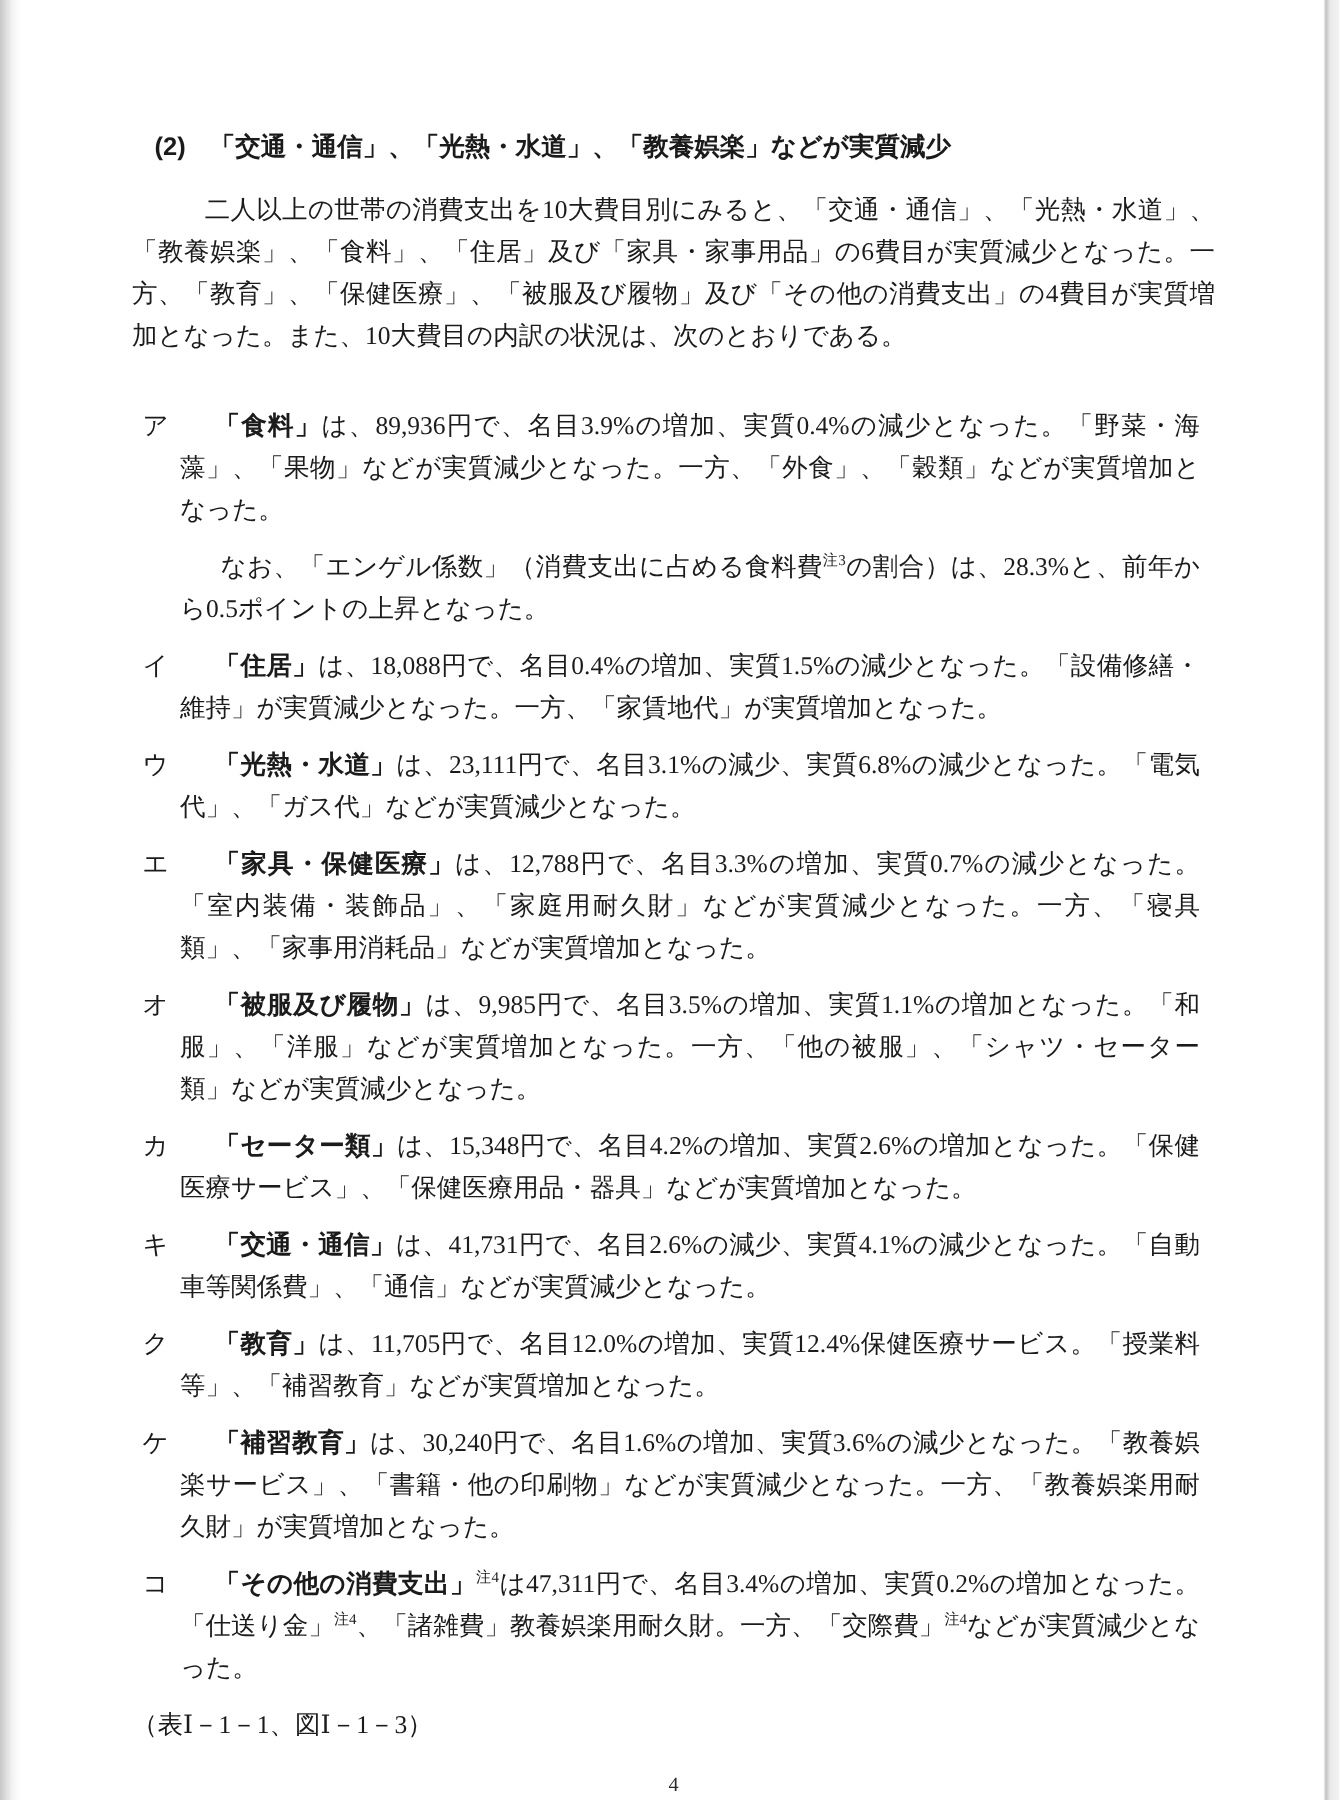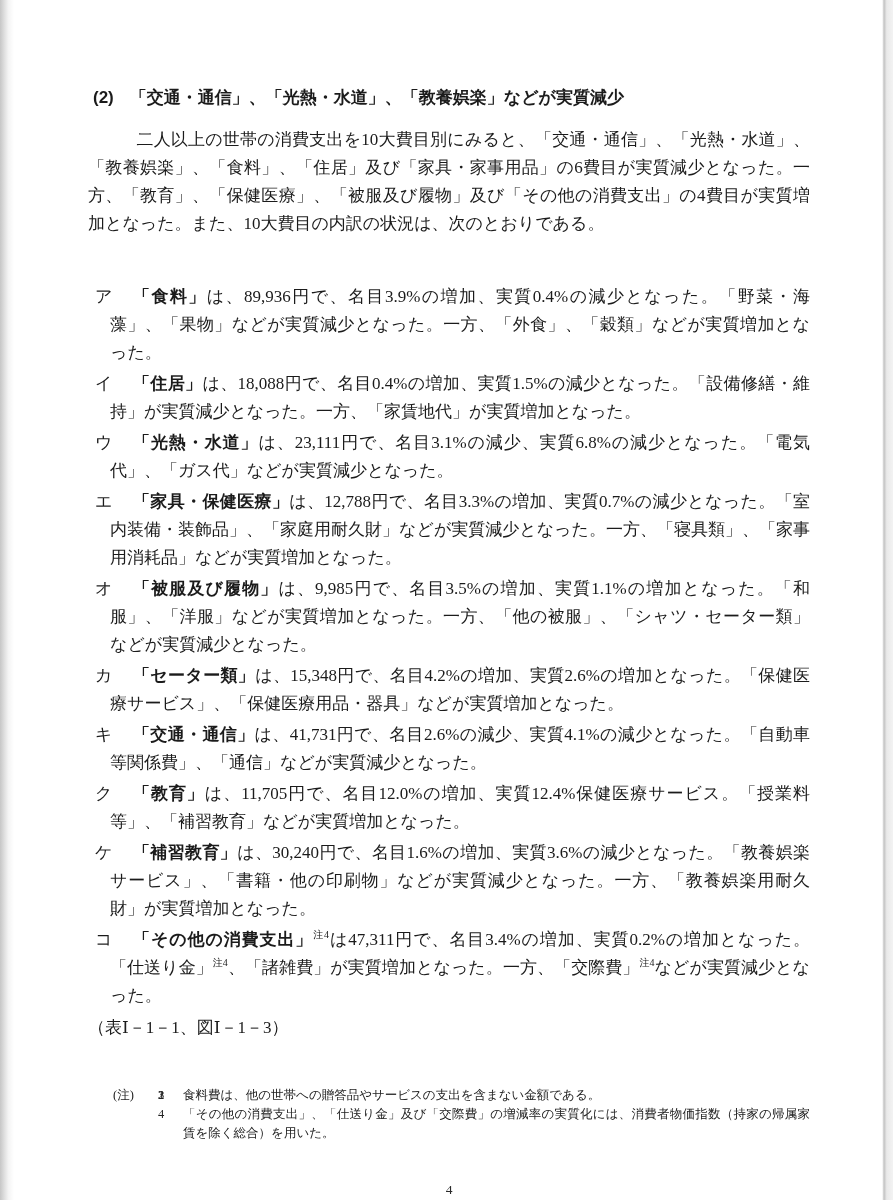--- a/index.html
+++ b/index.html
@@ -24,31 +24,31 @@
     position: absolute; right: 0; top: 0; width: 15px; height: 100%;
     background: linear-gradient(to right, #ffffff 0%, #ffffff 28%, #c2c2c2 40%, #e9e9e9 58%, #f3f3f3 100%);
   }
   .content {
     position: absolute; left: 88px; top: 84px;
     width: 722px; height: 1116px;
     font-size: 17px; line-height: 28px;
     text-align: justify;
   }
   .heading {
-    margin: 0 0 14px 5px;
+    margin: 0 0 14px 15px;
     font-family: "Liberation Sans", "DejaVu Sans", sans-serif;
     font-weight: 700; font-size: 17px; line-height: 28px;
     text-align: left;
   }
   .heading .h-num { margin-right: 16px; }
-  .intro { margin: 0 0 45px 0; text-indent: 2.85em; }
+  .intro { margin: 0 0 32px 0; text-indent: 2.85em; }
 
   .item { position: relative; padding-left: 22px; margin: 0 0 3px 0; }
   .item-label { position: absolute; left: 7px; top: 0; }
-  .item p { margin: 0; }
+  .item p { margin: 10px; }
   .item p.first { text-indent: 23px; }
   .item p.cont-indent { text-indent: 27px; }
   b.term {
     font-family: "Liberation Sans", "DejaVu Sans", sans-serif;
     font-weight: 700;
   }
   sup.note-ref { font-size: 10px; line-height: 0; vertical-align: super; }
 
   .reference { margin: 4px 37px 0 0; }
 
@@ -77,20 +77,21 @@
     <h2 class="heading">
       <span class="h-num">(2)</span><span>「交通・通信」、「光熱・水道」、「教養娯楽」などが実質減少</span>
     </h2>
 
     <p class="intro">二人以上の世帯の消費支出を10大費目別にみると、「交通・通信」、「光熱・水道」、「教養娯楽」、「食料」、「住居」及び「家具・家事用品」の6費目が実質減少となった。一方、「教育」、「保健医療」、「被服及び履物」及び「その他の消費支出」の4費目が実質増加となった。また、10大費目の内訳の状況は、次のとおりである。</p>
 
     <div id="items">
         <div class="item">
           <span class="item-label">ア</span>
           <p class="first"><b class="term">「食料」</b><span>は、89,936円で、名目3.9%の増加、実質0.4%の減少となった。「野菜・海藻」、「果物」などが実質減少となった。一方、「外食」、「穀類」などが実質増加となった。</span></p>
+          <p class="cont-indent"><span>なお、「エンゲル係数」（消費支出に占める食料費</span><sup class="note-ref">注3</sup><span>の割合）は、28.3%と、前年から0.5ポイントの上昇となった。</span></p>
         </div>
         <div class="item">
           <span class="item-label">イ</span>
           <p class="first"><b class="term">「住居」</b><span>は、18,088円で、名目0.4%の増加、実質1.5%の減少となった。「設備修繕・維持」が実質減少となった。一方、「家賃地代」が実質増加となった。</span></p>
         </div>
         <div class="item">
           <span class="item-label">ウ</span>
           <p class="first"><b class="term">「光熱・水道」</b><span>は、23,111円で、名目3.1%の減少、実質6.8%の減少となった。「電気代」、「ガス代」などが実質減少となった。</span></p>
         </div>
         <div class="item">
@@ -112,21 +113,21 @@
         <div class="item">
           <span class="item-label">ク</span>
           <p class="first"><b class="term">「教育」</b><span>は、11,705円で、名目12.0%の増加、実質12.4%保健医療サービス。「授業料等」、「補習教育」などが実質増加となった。</span></p>
         </div>
         <div class="item">
           <span class="item-label">ケ</span>
           <p class="first"><b class="term">「補習教育」</b><span>は、30,240円で、名目1.6%の増加、実質3.6%の減少となった。「教養娯楽サービス」、「書籍・他の印刷物」などが実質減少となった。一方、「教養娯楽用耐久財」が実質増加となった。</span></p>
         </div>
         <div class="item">
           <span class="item-label">コ</span>
-          <p class="first"><b class="term">「その他の消費支出」</b><sup class="note-ref">注4</sup><span>は47,311円で、名目3.4%の増加、実質0.2%の増加となった。「仕送り金」</span><sup class="note-ref">注4</sup><span>、「諸雑費」が実質増加となった。一方、「交際費」</span><sup class="note-ref">注4</sup><span>などが実質減少となった。</span></p>
+          <p class="first"><b class="term">「その他の消費支出」</b><sup class="note-ref">注4</sup><span>は47,311円で、名目3.4%の増加、実質0.2%の増加となった。「仕送り金」</span><sup class="note-ref">注4</sup><span>、「諸雑費」教養娯楽用耐久財。一方、「交際費」</span><sup class="note-ref">注4</sup><span>などが実質減少となった。</span></p>
         </div>
       </div>
 
     <p class="reference">（表Ⅰ－1－1、図Ⅰ－1－3）</p>
 
     <div class="notes">
       <span class="notes-label">(注)</span>
       <div id="notes-list">
           <div class="note-row"><span class="note-num">1</span></div>
           <div class="note-row"><span class="note-num">2</span></div>

